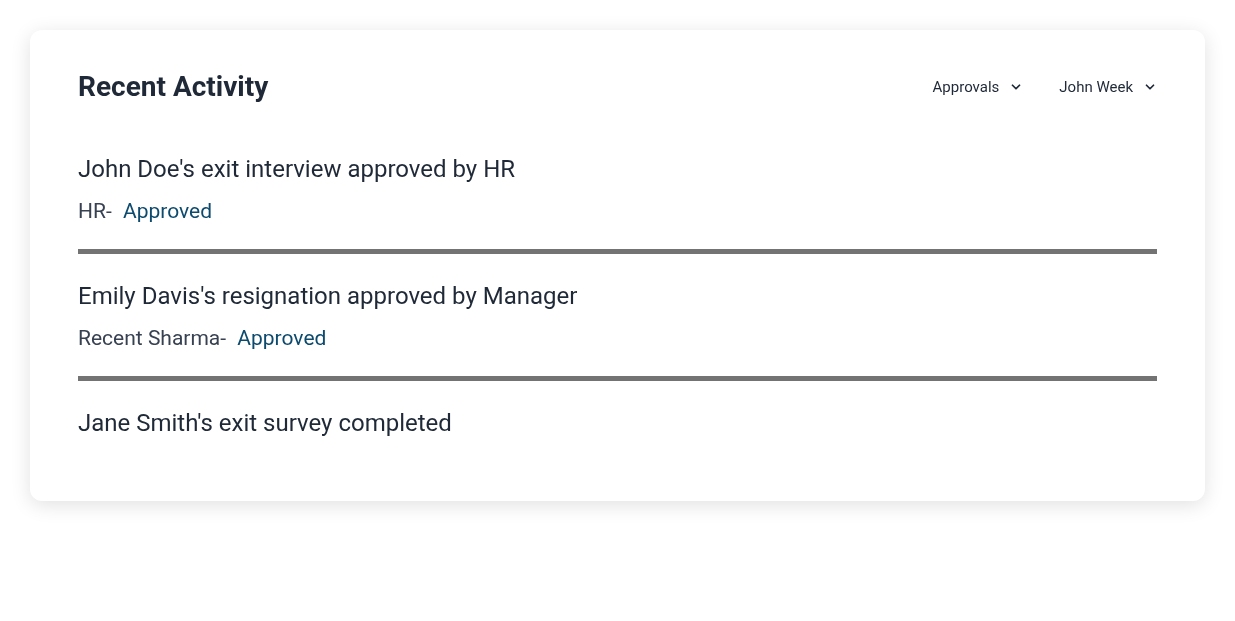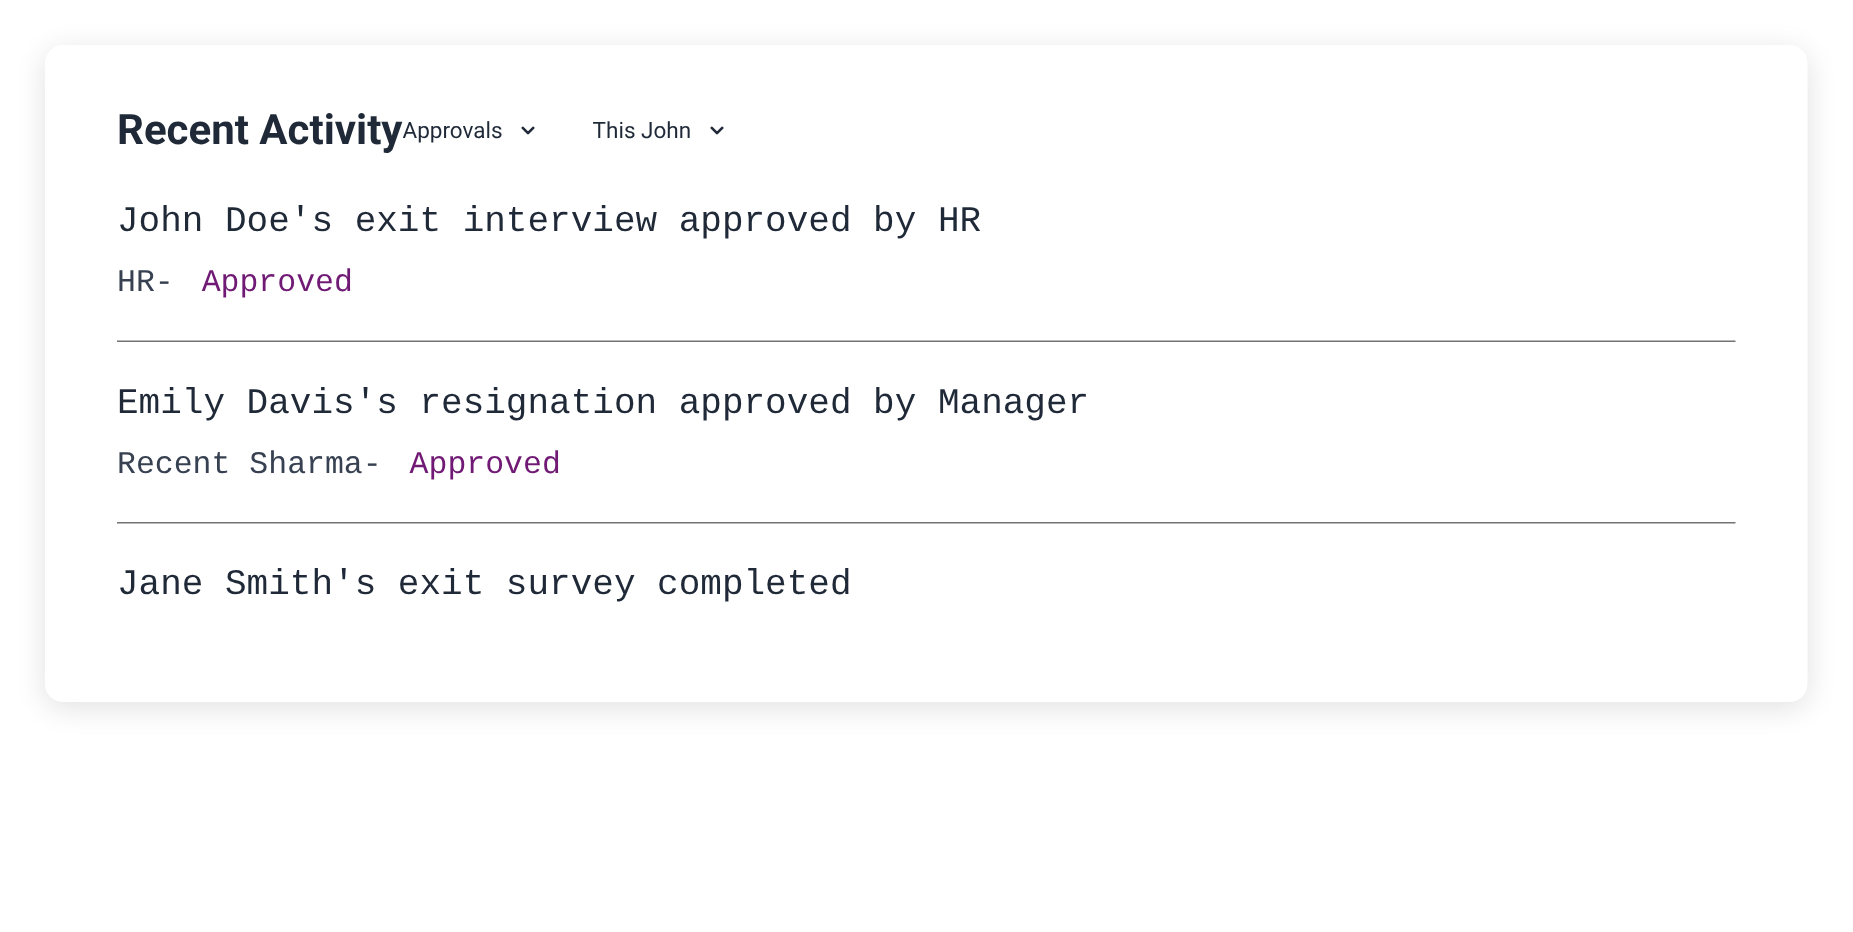--- a/index.html
+++ b/index.html
@@ -15,23 +15,23 @@
     .card {
       background: #ffffff;
       border-radius: 12px;
       box-shadow: 0 4px 20px rgba(0, 0, 0, 0.12);
       padding: 40px 48px 48px 48px;
       width: 1175px;
       max-width: 100%;
     }
     .card-header {
       display: flex;
-      justify-content: flex-start;
+      justify-content: space-between;
       align-items: center;
-      margin-bottom: 32px;
+      margin-bottom: 52px;
     }
     .card-title {
       font-size: 28px;
       font-weight: 700;
       color: #1f2937;
     }
     .filters {
       display: flex;
       gap: 36px;
       align-items: center;
@@ -46,27 +46,26 @@
       user-select: none;
     }
     .chevron-down svg {
       width: 14px;
       height: 14px;
       display: block;
     }
     .activity-list {
       display: flex;
       flex-direction: column;
-      font-family: Liberation Mono, monospace;
     }
     .activity-item {
       padding: 20px 0 26px 0;
     }
     .activity-item + .activity-item {
-      border-top: 1px solid #737373;
+      border-top: 5px solid #737373;
       padding-top: 28px;
     }
     .activity-item:first-child {
       padding-top: 0;
     }
     .activity-item:last-child {
       padding-bottom: 0;
     }
     .activity-title {
       font-size: 24px;
@@ -78,21 +77,21 @@
       font-size: 21px;
       color: #374151;
     }
     .activity-meta.muted .meta-prefix {
       color: #9ca3af;
     }
     .status {
       margin-left: 6px;
     }
     .status-approved {
-      color: #701a75;
+      color: #0c4a6e;
     }
     .status-completed {
       color: #2563eb;
     }
   </style>
 </head>
 <body>
 
 <div class="card">
   <div class="card-header">
@@ -100,21 +99,21 @@
     <div class="filters">
       <div class="filter">
         <span>Approvals</span>
         <span class="chevron-down">
           <svg viewBox="0 0 24 24" fill="none" stroke="#1f2937" stroke-width="3" stroke-linecap="round" stroke-linejoin="round">
               <polyline points="6 9 12 15 18 9"></polyline>
             </svg>
         </span>
       </div>
       <div class="filter">
-        <span>This John</span>
+        <span>John Week</span>
         <span class="chevron-down">
           <svg viewBox="0 0 24 24" fill="none" stroke="#1f2937" stroke-width="3" stroke-linecap="round" stroke-linejoin="round">
               <polyline points="6 9 12 15 18 9"></polyline>
             </svg>
         </span>
       </div>
     </div>
   </div>
 
   <div class="activity-list">

